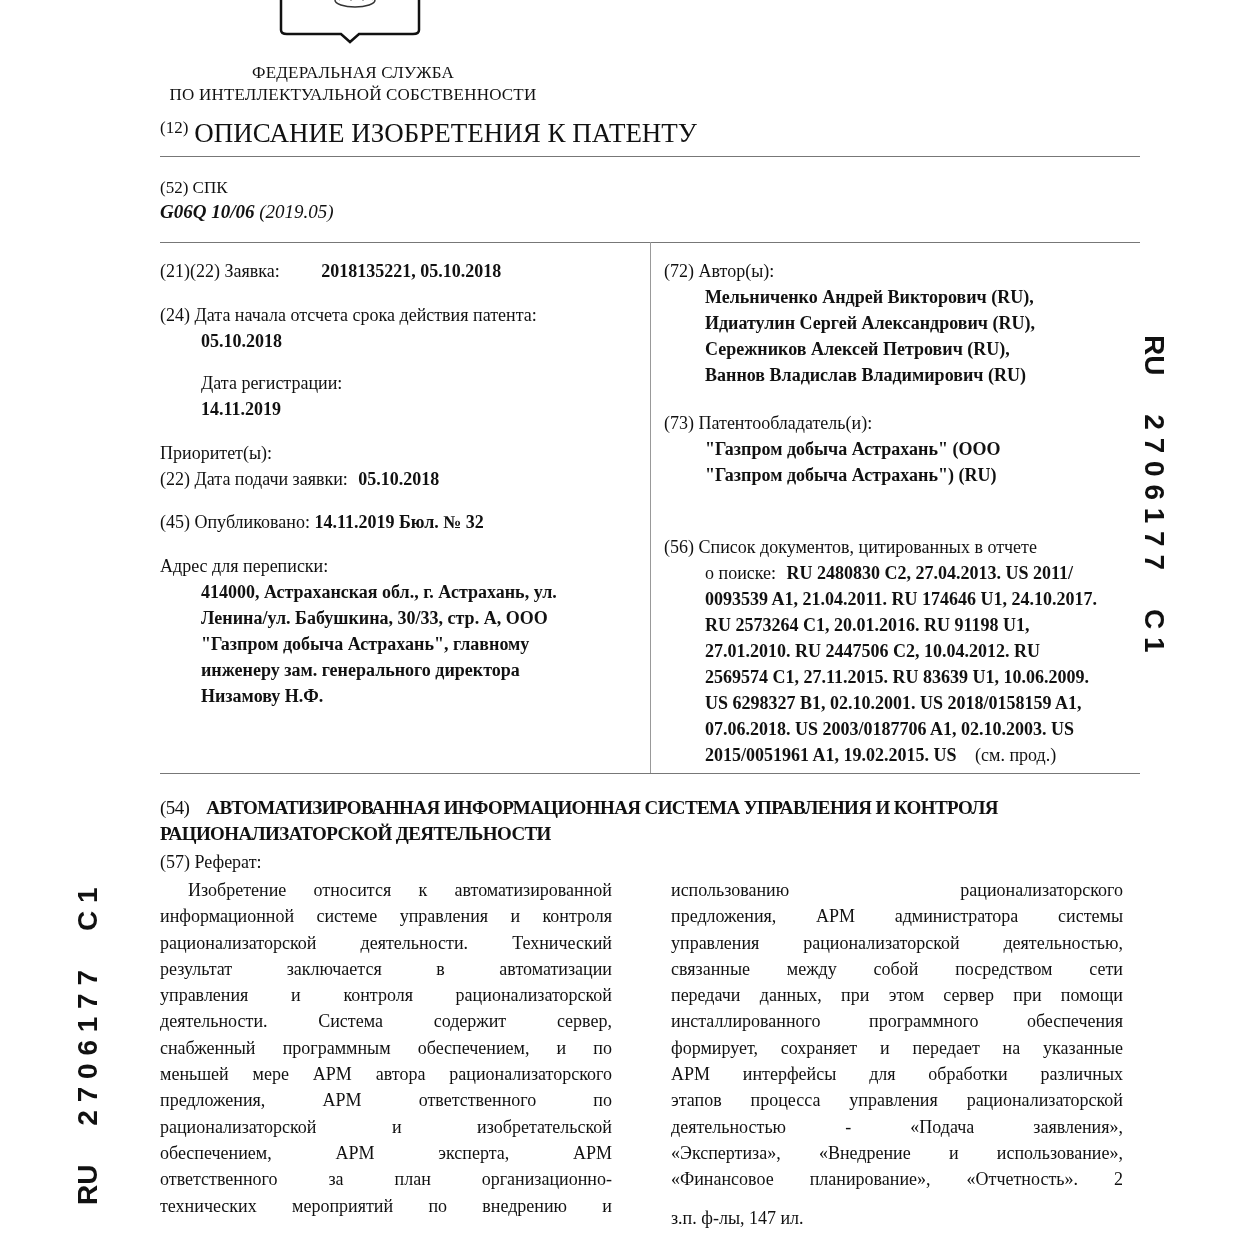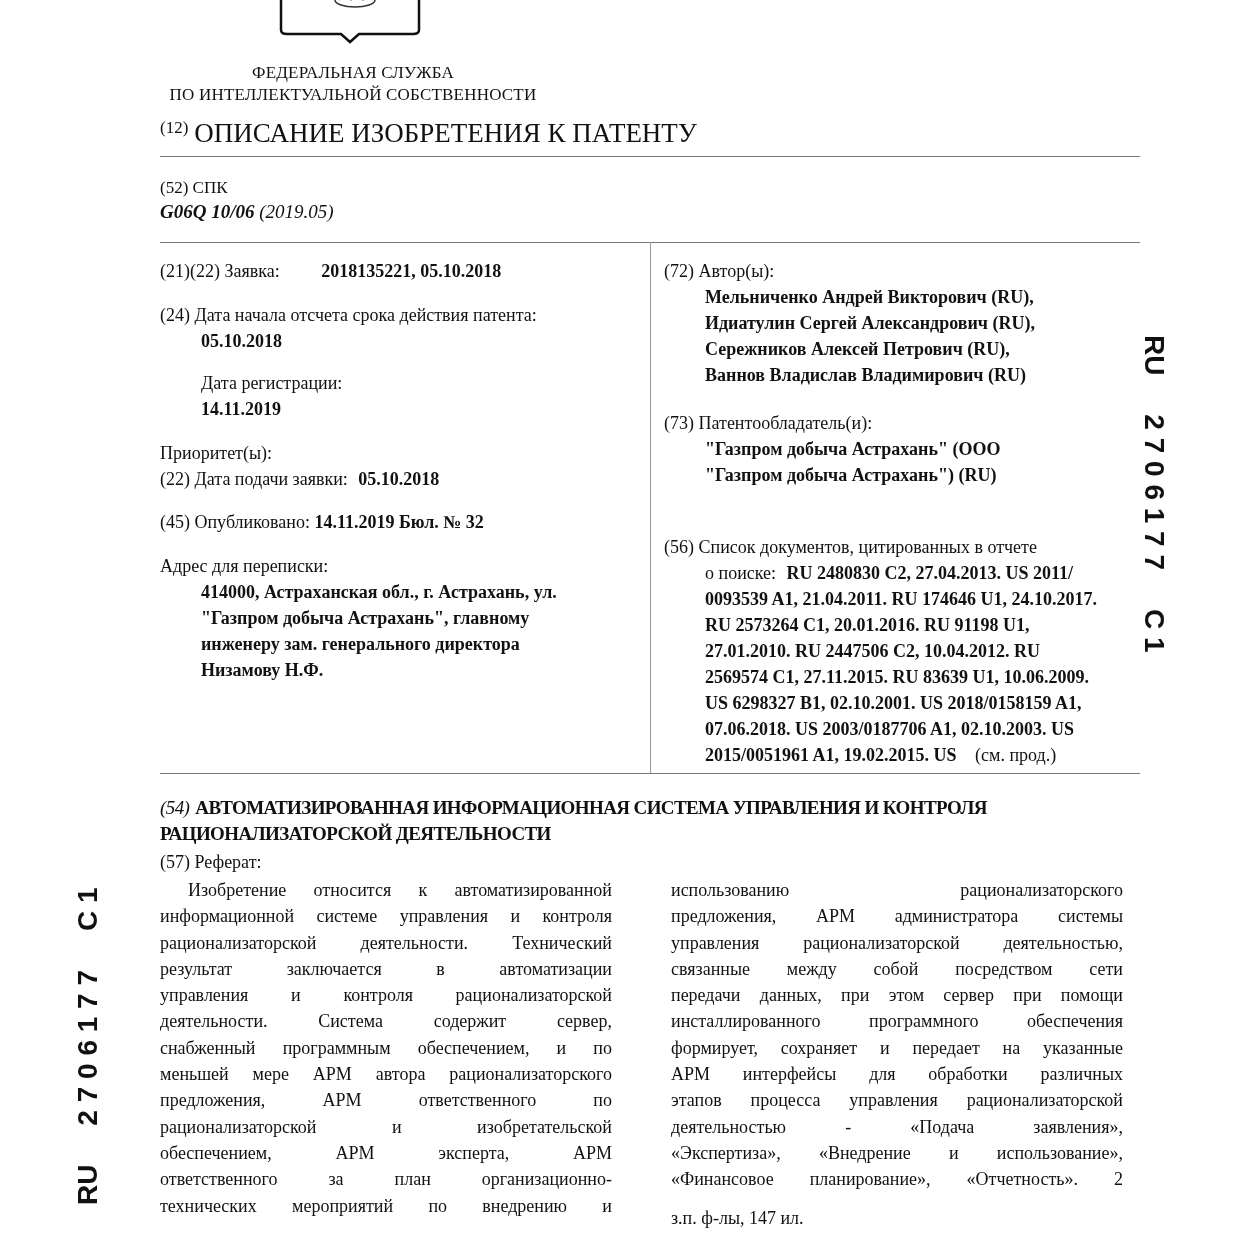--- a/index.html
+++ b/index.html
@@ -25,21 +25,21 @@
     .rcol { left: 664px; }
     .lcol { left: 160px; }
     .side-code {
       position: absolute; font-family: "Liberation Sans", "DejaVu Sans", sans-serif;
       font-weight: bold; font-size: 28px; white-space: pre; letter-spacing: 0px;
     }
     .side-right { left: 1170px; top: 335px; transform-origin: 0 0; transform: rotate(90deg); }
     .side-left { left: 72px; top: 1205px; transform-origin: 0 0; transform: rotate(-90deg); }
     .title54 { left: 160px; top: 795px; width: 980px; font-size: 19px; line-height: 26px;
       font-weight: bold; letter-spacing: -0.6px; }
-    .title54 .code { font-weight: normal; margin-right: 6px; font-style: italic; }
+    .title54 .code { font-weight: normal; margin-right: 17px; }
     .ref-label { left: 160px; top: 852px; font-size: 18px; }
     .abstract-col { position: absolute; top: 877px; width: 452px; font-size: 18px; line-height: 26.3px; }
     .abstract-col .ln { display: block; text-align: justify; text-align-last: justify; white-space: nowrap; }
     .abstract-col .ln.last { text-align-last: left; margin-top: 12px; }
     .abstract-col .ln.first { padding-left: 28px; }
   </style>
 </head>
 <body>
 
 <svg class="abs emblem" viewBox="0 0 142 58">
@@ -91,20 +91,21 @@
 
 <div class="abs lcol f" style="top:509px;">
   <span>(45) Опубликовано:</span>
   <span class="b">14.11.2019</span>
   <span class="b">Бюл. № 32</span>
 </div>
 
 <div class="abs lcol f" style="top:553px;">
   <div>Адрес для переписки:</div>
   <div class="b ind">414000, Астраханская обл., г. Астрахань, ул.</div>
+  <div class="b ind">Ленина/ул. Бабушкина, 30/33, стр. А, ООО</div>
   <div class="b ind">"Газпром добыча Астрахань", главному</div>
   <div class="b ind">инженеру зам. генерального директора</div>
   <div class="b ind">Низамову Н.Ф.</div>
 </div>
 
 <div class="abs rcol f" style="top:258px;">
   <div>(72) Автор(ы):</div>
   <div class="b ind">Мельниченко Андрей Викторович (RU),</div>
   <div class="b ind">Идиатулин Сергей Александрович (RU),</div>
   <div class="b ind">Сережников Алексей Петрович (RU),</div>

